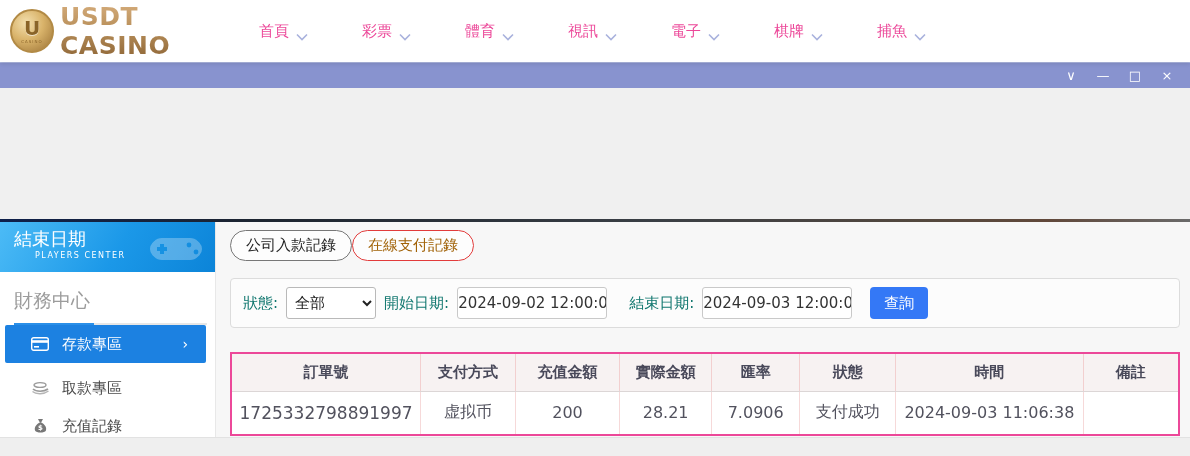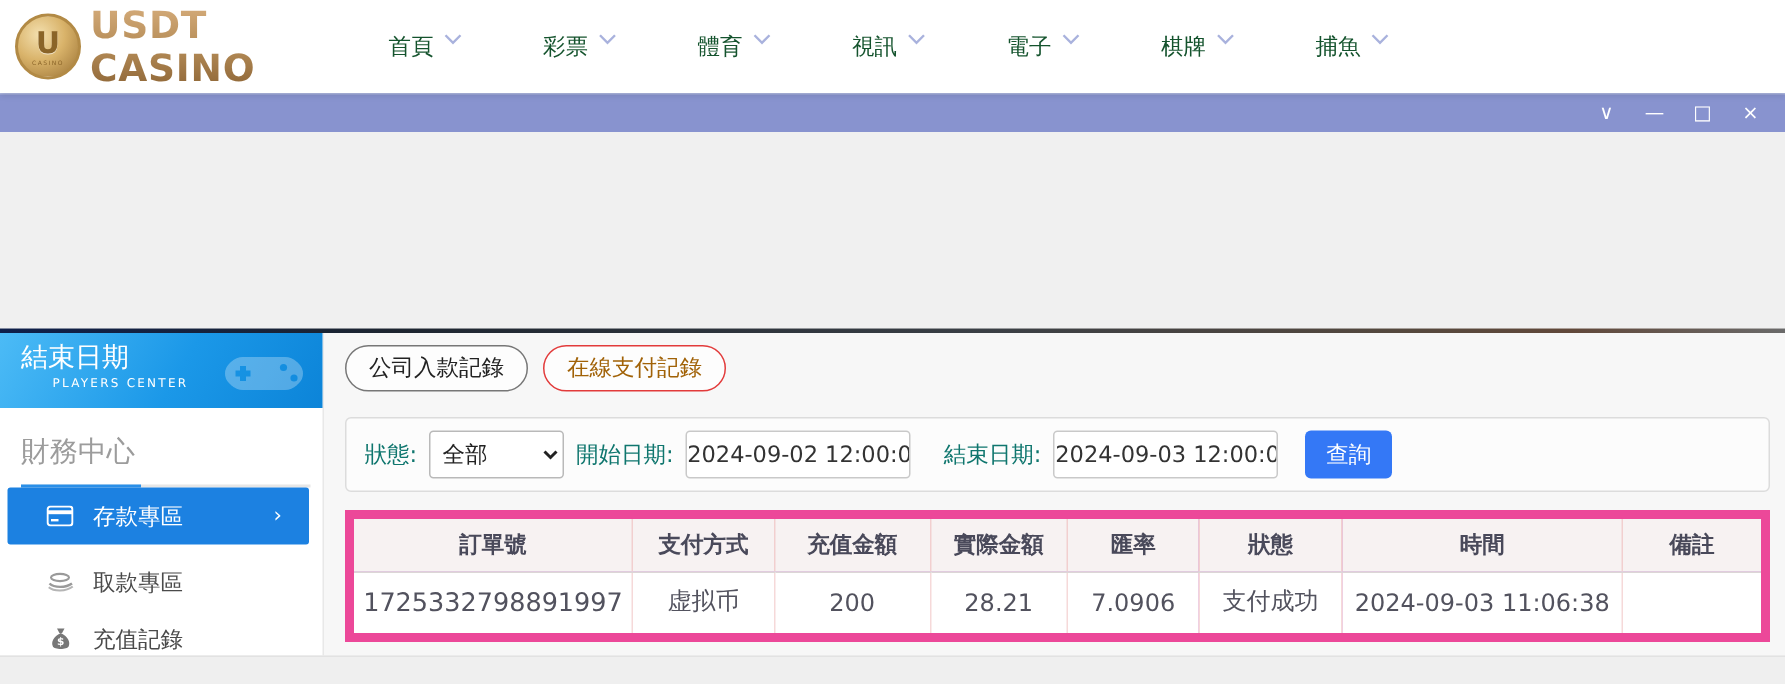--- a/index.html
+++ b/index.html
@@ -13,22 +13,22 @@
   .coin { width:44px; height:44px; border-radius:50%; position:relative; flex:0 0 auto;
           background:radial-gradient(circle at 35% 30%, #f3dfae, #d9b36a 45%, #9a7134 100%);
           border:2px solid #b28a45; display:flex; flex-direction:column; align-items:center; justify-content:center; }
   .coin-u { font-size:20px; font-weight:bold; color:#8a6428; line-height:1;
             text-shadow:0 1px 0 rgba(255,255,255,.6); }
   .coin-sub { font-size:4px; letter-spacing:1px; color:#8a6428; margin-top:1px; }
   .logo-text { font-size:25px; font-weight:800; letter-spacing:.5px;
                background:linear-gradient(180deg,#d6ad7c 0%,#b9905b 45%,#8d6536 100%);
                -webkit-background-clip:text; background-clip:text; color:transparent; }
   .nav-items { display:flex; align-items:center; }
-  .nav-item { width:103px; display:flex; align-items:flex-start; justify-content:center; gap:7px;
-              font-size:15px; color:#14532d; cursor:pointer; }
+  .nav-item { width:103px; display:flex; align-items:flex-end; justify-content:center; gap:7px;
+              font-size:15px; color:#ec4899; cursor:pointer; }
   .nav-item svg { display:block; }
 
   
   .titlebar { position:absolute; top:62px; left:0; width:100%; height:26px; background:#8893cf;
               border-top:1px solid #aeb8e2; display:flex; align-items:center; justify-content:flex-end;
               gap:14px; padding-right:14px; color:#fff; }
   .win-btn { width:18px; text-align:center; font-size:13px; line-height:1; cursor:pointer; color:#fff; }
 
   
   .gray-area { position:absolute; top:88px; left:0; width:100%; height:131px; background:#f0f0f0; }
@@ -52,38 +52,38 @@
   .menu { list-style:none; margin-top:0; }
   .menu-item { height:38px; display:flex; align-items:center; color:#4a4a4a; font-size:15px; cursor:pointer; position:relative; }
   .menu-item .mi-icon { width:20px; margin-left:30px; margin-right:12px; display:flex; justify-content:center; }
   .menu-item.active { background:#1c81e1; color:#fff; margin:0 9px 0 5px; border-radius:2px; }
   .menu-item.active .mi-icon { margin-left:25px; }
   .mi-chevron { position:absolute; right:18px; font-size:14px; color:#fff; }
   .menu-gap { height:6px; }
 
   
   .main { flex:1; background:#f7f7f7; padding:8px 10px 0 14px; overflow:hidden; }
-  .tabs { display:flex; gap:10px; align-items:center; }
+  .tabs { display:flex; align-items:center; }
   .tab-pill { background:#fdfdfd; border:1px solid #777; border-radius:16px; padding:5px 15px;
               font-size:15px; color:#222; cursor:pointer; }
   .tab-pill.active { border-color:#e23b3b; color:#a16207; }
 
   .filterbox { margin-top:17px; border:1px solid #dcdcdc; border-radius:4px; background:#fcfcfc;
                height:50px; display:flex; align-items:center; padding:0 12px; gap:8px; }
   .f-label { font-size:15px; color:#0f766e; }
   .f-select { height:32px; width:90px; font-size:15px; color:#222; border:1px solid #b9b9b9;
               border-radius:3px; background:#fff; padding:4px 4px; font-family:inherit; }
   .f-input { height:32px; width:150px; font-size:15px; color:#333; border:1px solid #c9c9c9;
              border-radius:3px; background:#fff; text-align:center; font-family:inherit; }
   .f-btn { height:32px; margin-left:10px; padding:0 14px; background:#3478f6; color:#fff; font-size:15px;
            border:none; border-radius:4px; cursor:pointer; font-family:inherit; }
 
   
-  table { margin-top:12px; width:100%; border-collapse:collapse; background:#a21caf;
-          border:6px solid #ec4899; }
+  table { margin-top:24px; width:100%; border-collapse:collapse; background:#fde047;
+          border:2px solid #ec4899; }
   thead th { background:#f7f2f2; font-size:15px; font-weight:bold; color:#49495a;
              height:38px; border-left:1px solid #f2cfcf; border-bottom:1px solid #dcd6d6; text-align:center; }
   thead th:first-child { border-left:none; }
   tbody td { background:#fff; font-size:16px; color:#52525e; height:44px; text-align:center;
              border-left:1px solid #f6d9d9; border-bottom:1px solid #f2d4d4; }
   tbody td:first-child { border-left:none; font-size:17px; }
 
   .bottom-strip { position:absolute; bottom:0; left:0; width:100%; height:19px; background:#efefef;
                   border-top:1px solid #e2e2e2; }
 </style>

